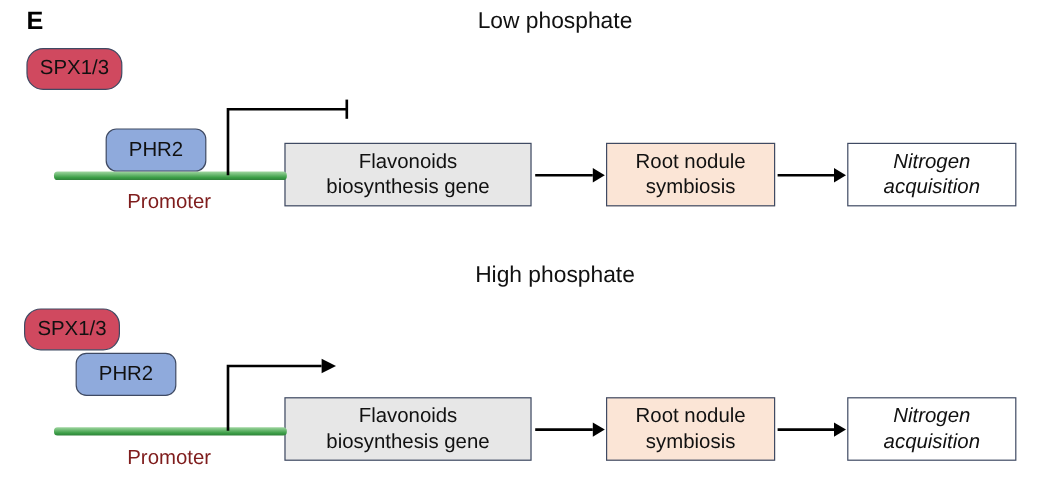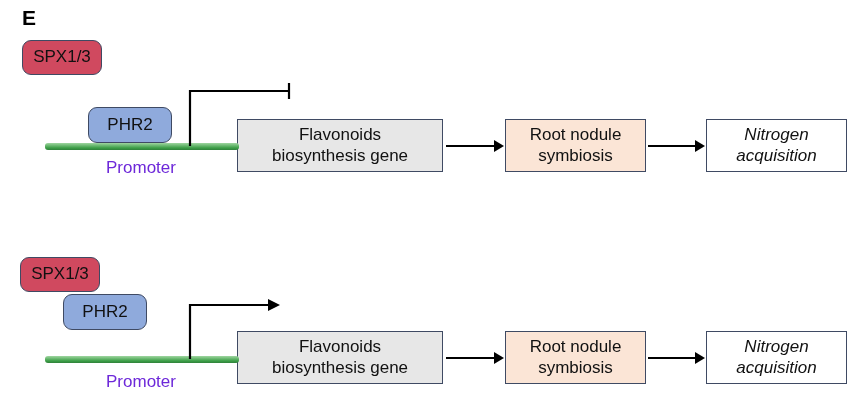--- a/index.html
+++ b/index.html
@@ -21,21 +21,21 @@
   }
   .title-low{top:7px;}
   .title-high{top:219px;}
   .box{
     position:absolute;box-sizing:border-box;
     border:1.6px solid var(--box-border);
     display:flex;align-items:center;justify-content:center;
     text-align:center;font-size:17px;line-height:1.22;color:#111;
   }
   .pill{border-radius:9px;font-size:17px;}
-  .spx{background:var(--spx-fill);}
+  .spx{background:var(--spx-fill);border-radius:14px;}
   .phr{background:var(--phr-fill);}
   .gene{background:var(--gene-fill);padding:0 22px;text-align:center;}
   .sym{background:var(--symbiosis-fill);padding:4px 8px;}
   .nit{background:var(--nitrogen-fill);padding:0 8px;font-style:italic;}
   
   .spx-low{left:22px;top:40px;width:80px;height:35px;}
   .phr-low{left:88px;top:107px;width:84px;height:36px;z-index:3;}
   .gene-low{left:237px;top:119px;width:206px;height:53px;}
   .sym-low{left:505px;top:119px;width:141px;height:53px;}
   .nit-low{left:706px;top:119px;width:141px;height:53px;}
@@ -47,51 +47,53 @@
   .nit-high{left:706px;top:331px;width:141px;height:53px;}
   .promoter-line{
     position:absolute;height:7px;width:194px;left:45px;
     background:linear-gradient(180deg,#9fd6a0 0%, var(--promoter-green) 70%, #2f813a 100%);
     border-radius:3px;z-index:1;
   }
   .pl-low{top:143px;}
   .pl-high{top:356px;}
   .promoter-label{
     position:absolute;left:61px;width:160px;
-    text-align:center;font-size:17px;color:#6d28d9;
+    text-align:center;font-size:17px;color:#7f1d1d;
   }
   .promlab-low{top:158px;}
   .promlab-high{top:372px;}
   .arrows{
     position:absolute;left:0;top:0;width:865px;height:408px;
     pointer-events:none;z-index:4;
   }
   .arrows line,.arrows polyline{
     stroke:var(--arrow);stroke-width:2.2;fill:none;
   }
   .arrows polygon{fill:var(--arrow);stroke:none;}
 </style>
 </head>
 <body>
 
 <div class="fig">
 
   <div class="panel-label">E</div>
 
+  <div class="panel-title title-low">Low phosphate</div>
 
   <div class="box pill spx spx-low">SPX1/3</div>
   <div class="box pill phr phr-low">PHR2</div>
 
   <div class="promoter-line pl-low"></div>
   <div class="promoter-label promlab-low">Promoter</div>
 
   <div class="box gene gene-low">Flavonoids biosynthesis gene</div>
   <div class="box sym sym-low">Root nodule symbiosis</div>
   <div class="box nit nit-low">Nitrogen acquisition</div>
 
+  <div class="panel-title title-high">High phosphate</div>
 
   <div class="box pill spx spx-high">SPX1/3</div>
   <div class="box pill phr phr-high">PHR2</div>
 
   <div class="promoter-line pl-high"></div>
   <div class="promoter-label promlab-high">Promoter</div>
 
   <div class="box gene gene-high">Flavonoids biosynthesis gene</div>
   <div class="box sym sym-high">Root nodule symbiosis</div>
   <div class="box nit nit-high">Nitrogen acquisition</div>

